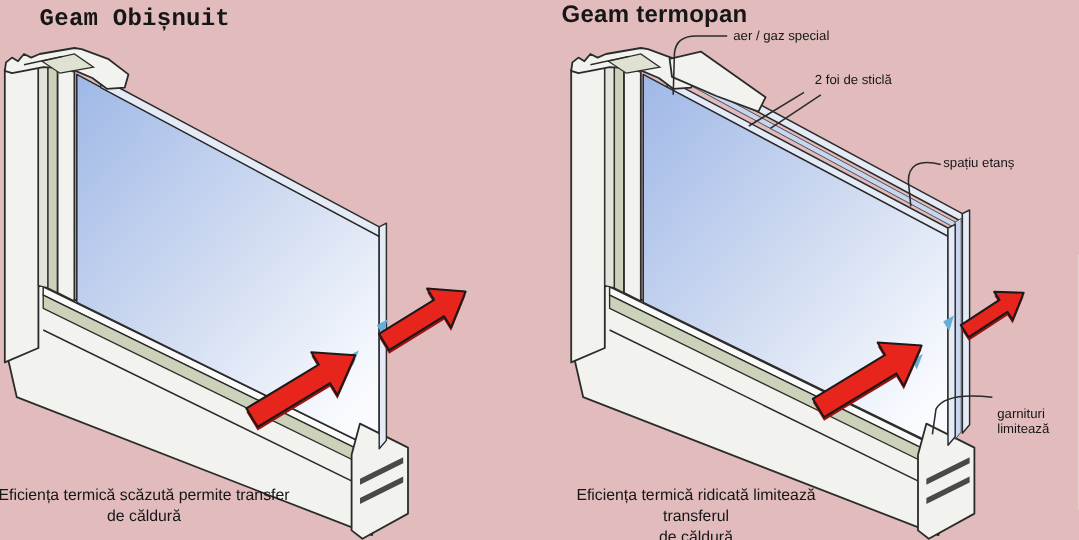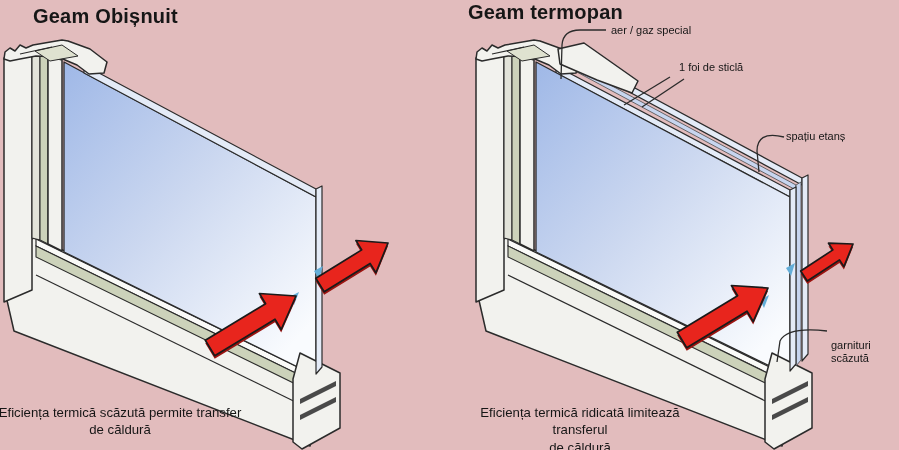--- a/index.html
+++ b/index.html
@@ -8,21 +8,21 @@
     --frame_green:#ccd2ba; --frame_recess:#dfe2d0;
     --glass_hi:#9fb8e7; --glass_mid:#ccd8f0; --glass_lo:#f9fbfe;
     --edge_frost:#e4ebf7; --gap_blue:#c7d5ef; --cyan:#64aed8;
     --arrow:#e8251d; --arrow_dark:#9c1310;
   }
   html,body{margin:0;padding:0;}
   body{font-family:"Liberation Sans","DejaVu Sans",sans-serif;background:#fff;}
   .stage{position:relative;width:899px;height:450px;background:var(--bg);overflow:hidden;}
   .stage svg{position:absolute;left:0;top:0;}
   .title{position:absolute;font-size:20px;font-weight:600;color:var(--ink);letter-spacing:.2px;white-space:nowrap;}
-  .title.tl{left:33px;top:5px;}
+  .title.tl{left:33px;top:5px;font-family:Liberation Mono, monospace;}
   .title.tr{left:420px;top:1px;margin-left:48px;}
   .caption{position:absolute;width:250px;text-align:center;font-size:13.2px;line-height:1.32;color:var(--ink);}
   .caption.cl{left:-5px;top:404px;}
   .caption.cr{left:455px;top:404px;}
   .lbl{position:absolute;font-size:11px;color:var(--ink);white-space:nowrap;line-height:1.22;}
   .lbl.gas{left:611px;top:24px;}
   .lbl.panes{left:679px;top:61px;}
   .lbl.space{left:786px;top:130px;}
   .lbl.gaskets{left:831px;top:322px;margin-top:17px;}
   
@@ -127,25 +127,25 @@
       <path class="leader" d="M684,79 L642,107"></path>
       <path class="leader" d="M784,137 C764,132 757,139 757,151 L759,172"></path>
       <path class="leader" d="M827,331 C800,328 785,331 780,341 L777,362"></path>
     </g>
   </svg>
 
   <div class="title tl">Geam Obișnuit</div>
   <div class="title tr">Geam termopan</div>
 
   <div class="lbl gas">aer / gaz special</div>
-  <div class="lbl panes">1 foi de sticlă</div>
+  <div class="lbl panes">2 foi de sticlă</div>
   <div class="lbl space">spațiu etanș</div>
   <div class="lbl gaskets">
     <div>garnituri</div>
-    <div>scăzută</div>
+    <div>limitează</div>
   </div>
 
   <div class="caption cl">
     <div>Eficiența termică scăzută permite transfer</div>
     <div>de căldură</div>
   </div>
   <div class="caption cr">
     <div>Eficiența termică ridicată limitează transferul</div>
     <div>de căldură</div>
   </div>

